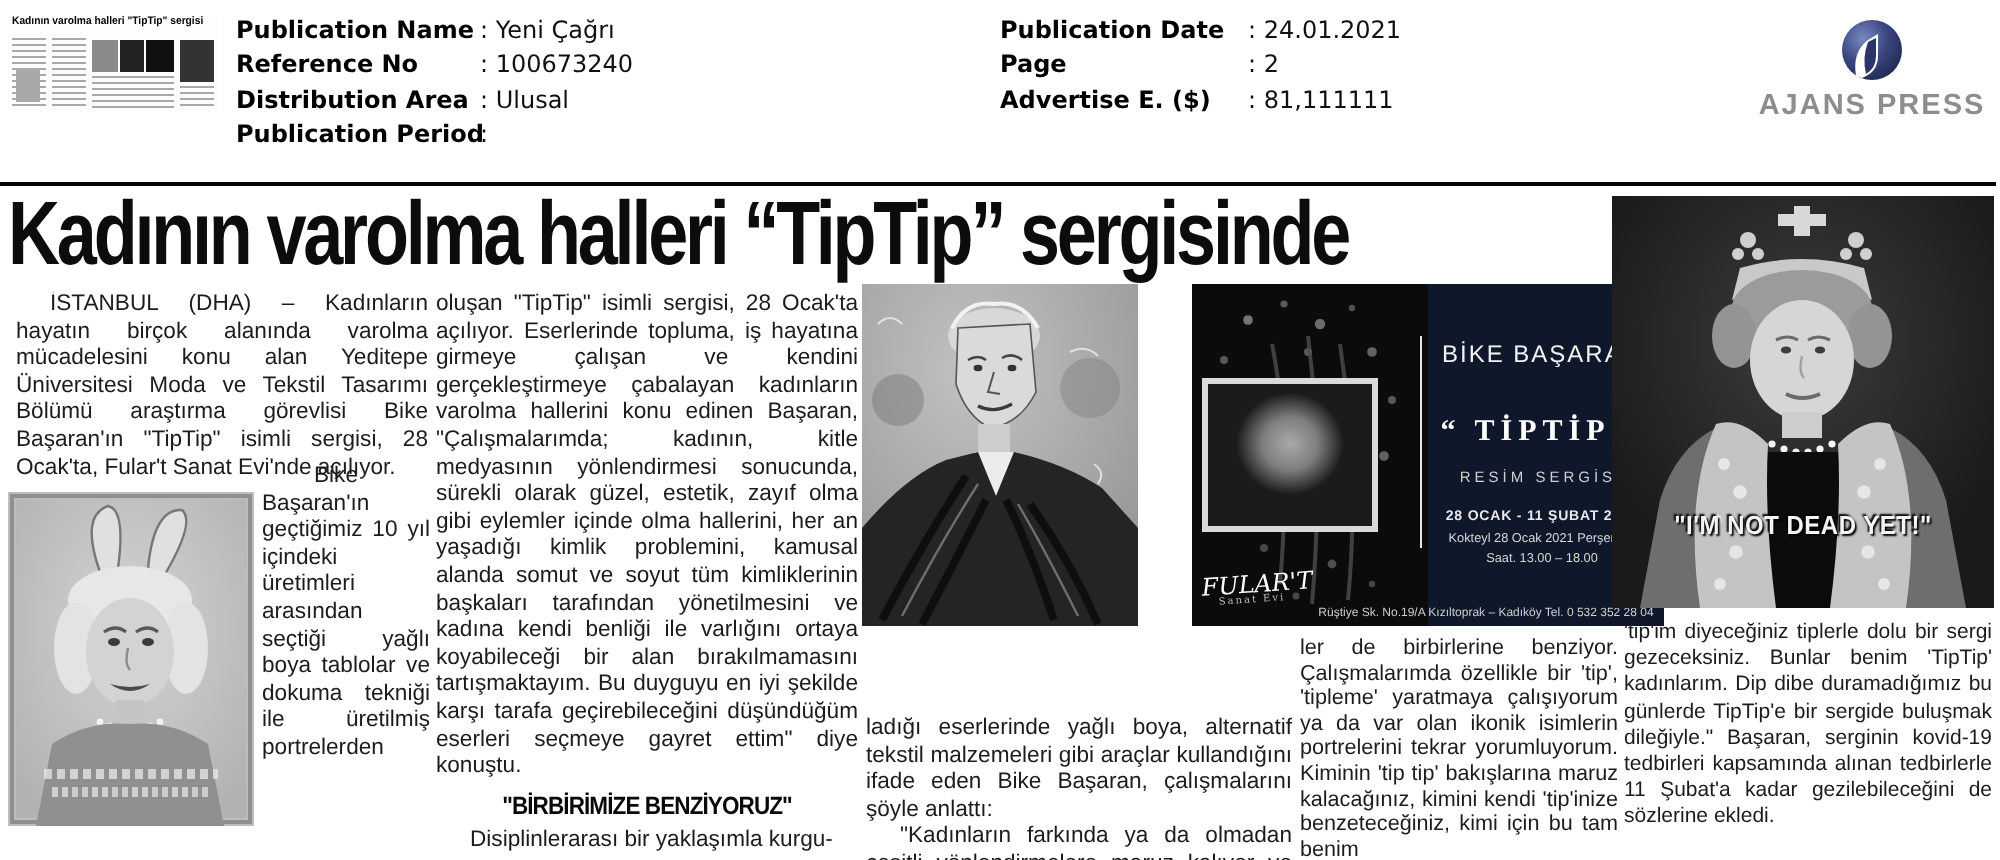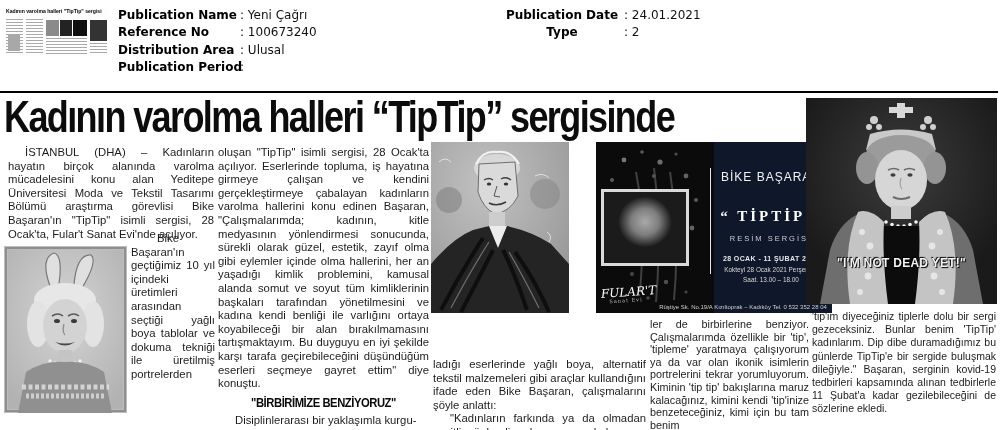--- a/index.html
+++ b/index.html
@@ -12,21 +12,21 @@
       white-space:nowrap;overflow:hidden;transform:scaleX(.93);transform-origin:left top;color:#000;}
   .tcol{position:absolute;background:repeating-linear-gradient(to bottom,#a9a9a9 0 1px,transparent 1px 3px);}
   .tbox{position:absolute;}
 
   .meta{position:absolute;top:7px;font-family:"DejaVu Sans",sans-serif;font-size:12px;line-height:17.4px;}
   .meta-left{left:118px;}
   .meta-right{left:500px;}
   .meta-row{white-space:nowrap;}
   .meta-label{display:inline-block;font-weight:bold;color:#000;}
   .meta-left .meta-label{width:122px;}
-  .meta-right .meta-label{width:124px;text-align:center;}
+  .meta-right .meta-label{width:124px;}
   .meta-value{color:#111;}
 
   .logo{position:absolute;left:876px;top:8px;width:120px;text-align:center;}
   .logo-sphere{width:36px;height:36px;margin:0 auto;}
   .logo-text{margin-top:1px;font-size:14.5px;font-weight:bold;letter-spacing:1px;color:#8d8d8d;
       font-family:"Liberation Sans",sans-serif;white-space:nowrap;}
 
   .header-rule{position:absolute;left:0;top:91px;width:1000px;height:2px;background:#000;}
 
   
@@ -93,23 +93,41 @@
 
   <div class="meta meta-left">
     <div class="meta-row"><span class="meta-label">Publication Name</span><span class="meta-value">: Yeni Çağrı</span></div>
     <div class="meta-row"><span class="meta-label">Reference No</span><span class="meta-value">: 100673240</span></div>
     <div class="meta-row"><span class="meta-label">Distribution Area</span><span class="meta-value">: Ulusal</span></div>
     <div class="meta-row"><span class="meta-label">Publication Period</span><span class="meta-value">:</span></div>
   </div>
 
   <div class="meta meta-right">
     <div class="meta-row"><span class="meta-label">Publication Date</span><span class="meta-value">: 24.01.2021</span></div>
-    <div class="meta-row"><span class="meta-label">Type</span><span class="meta-value">: 2</span></div>
-  </div>
-
+    <div class="meta-row"><span class="meta-label">Page</span><span class="meta-value">: 2</span></div>
+    <div class="meta-row"><span class="meta-label">Advertise E. ($)</span><span class="meta-value">: 81,111111</span></div>
+  </div>
+
+  <div class="logo">
+    <div class="logo-sphere">
+      <svg width="36" height="36" viewBox="0 0 36 36">
+        <defs>
+          <radialGradient id="sph" cx="35%" cy="30%" r="75%">
+            <stop offset="0%" stop-color="#7a88c2"></stop>
+              <stop offset="55%" stop-color="#3a477f"></stop>
+              <stop offset="100%" stop-color="#222a55"></stop>
+          </radialGradient>
+        </defs>
+        <circle cx="18" cy="17" r="15" fill="url(#sph)"></circle>
+        <path d="M10,30 Q8,18 16,12 L21,9 L21,20 Q21,28 13,31 Z" fill="#ffffff"></path>
+        <path d="M16,13 L20,11 L20,20 Q20,26 15,29 Q13,21 16,13 Z" fill="#2b3468"></path>
+      </svg>
+    </div>
+    <div class="logo-text">AJANS PRESS</div>
+  </div>
 
   <div class="header-rule"></div>
 
   <div class="headline">Kadının varolma halleri “TipTip” sergisinde</div>
 
   <div class="bodytext col1p1 indent">İSTANBUL (DHA) – Kadınların hayatın birçok alanında varolma mücadelesini konu alan Yeditepe Üniversitesi Moda ve Tekstil Tasarımı Bölümü araştırma görevlisi Bike Başaran'ın "TipTip" isimli sergisi, 28 Ocak'ta, Fular't Sanat Evi'nde açılıyor.</div>
   <div class="bodytext col1p2">Bike Başaran'ın geçtiğimiz 10 yıl içindeki üretimleri arasından seçtiği yağlı boya tablolar ve dokuma tekniği ile üretilmiş portrelerden</div>
 
   <div class="art art-left">
     <svg width="123" height="167" viewBox="0 0 123 167">

